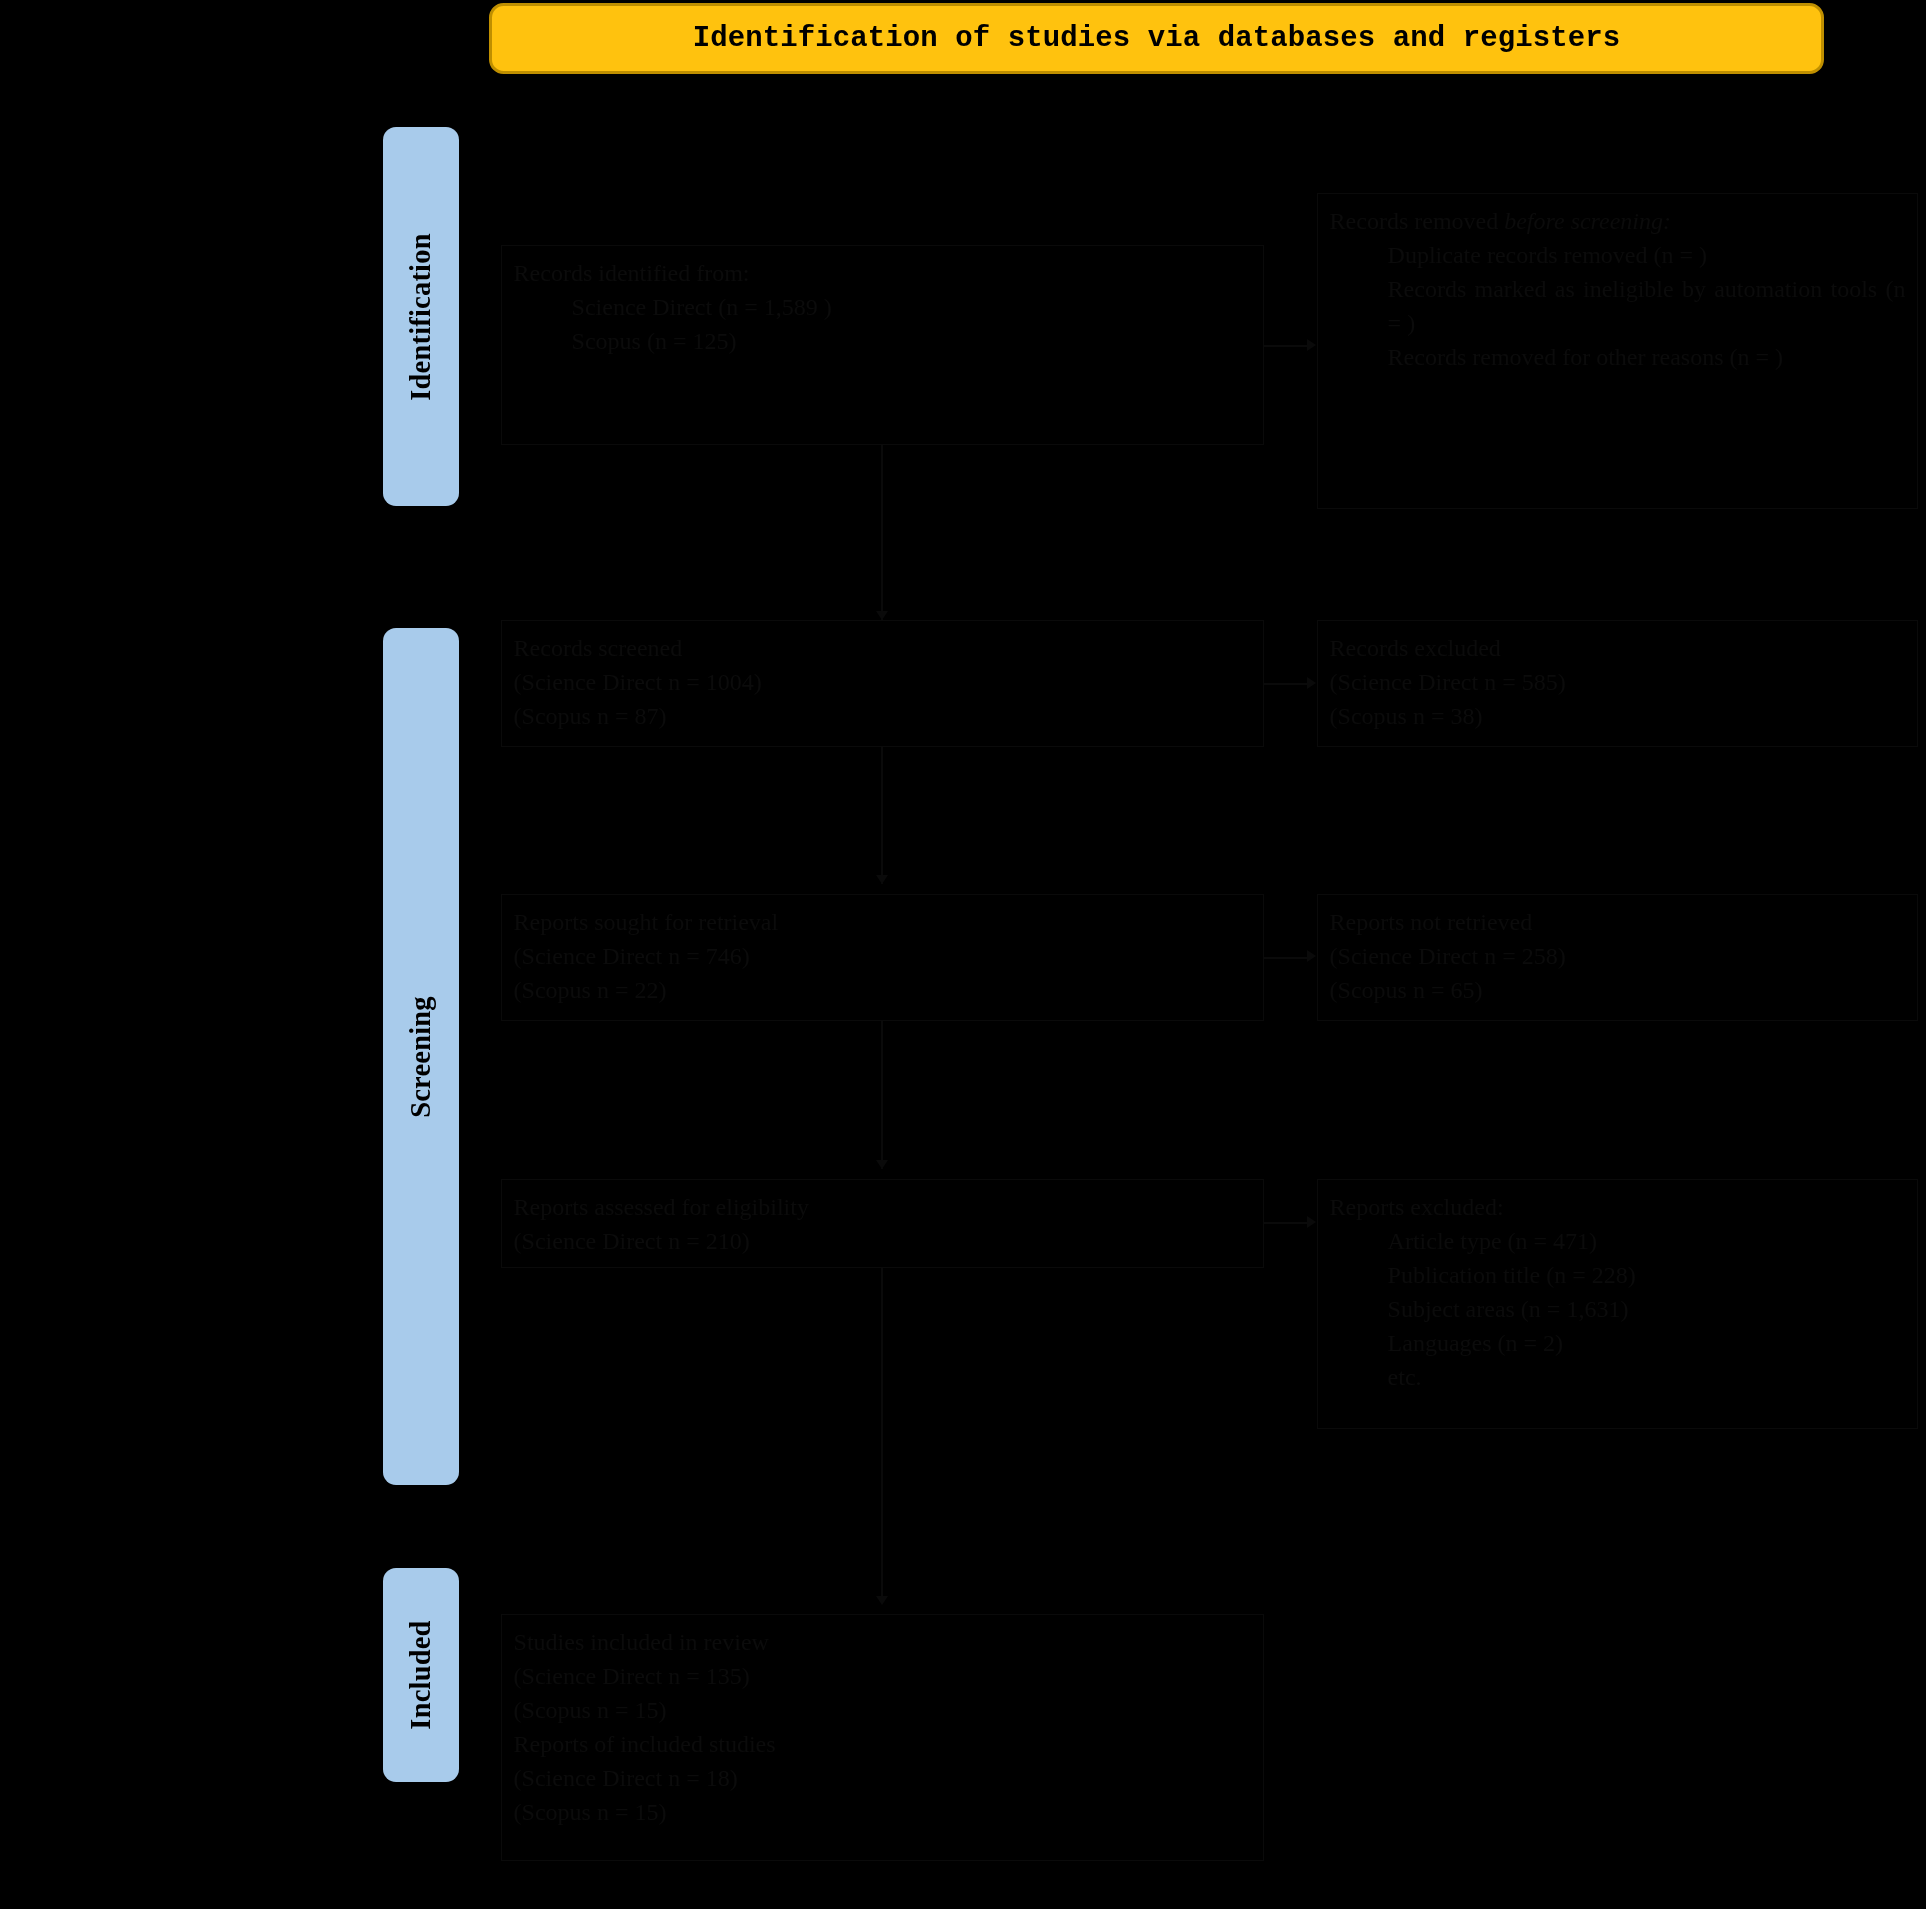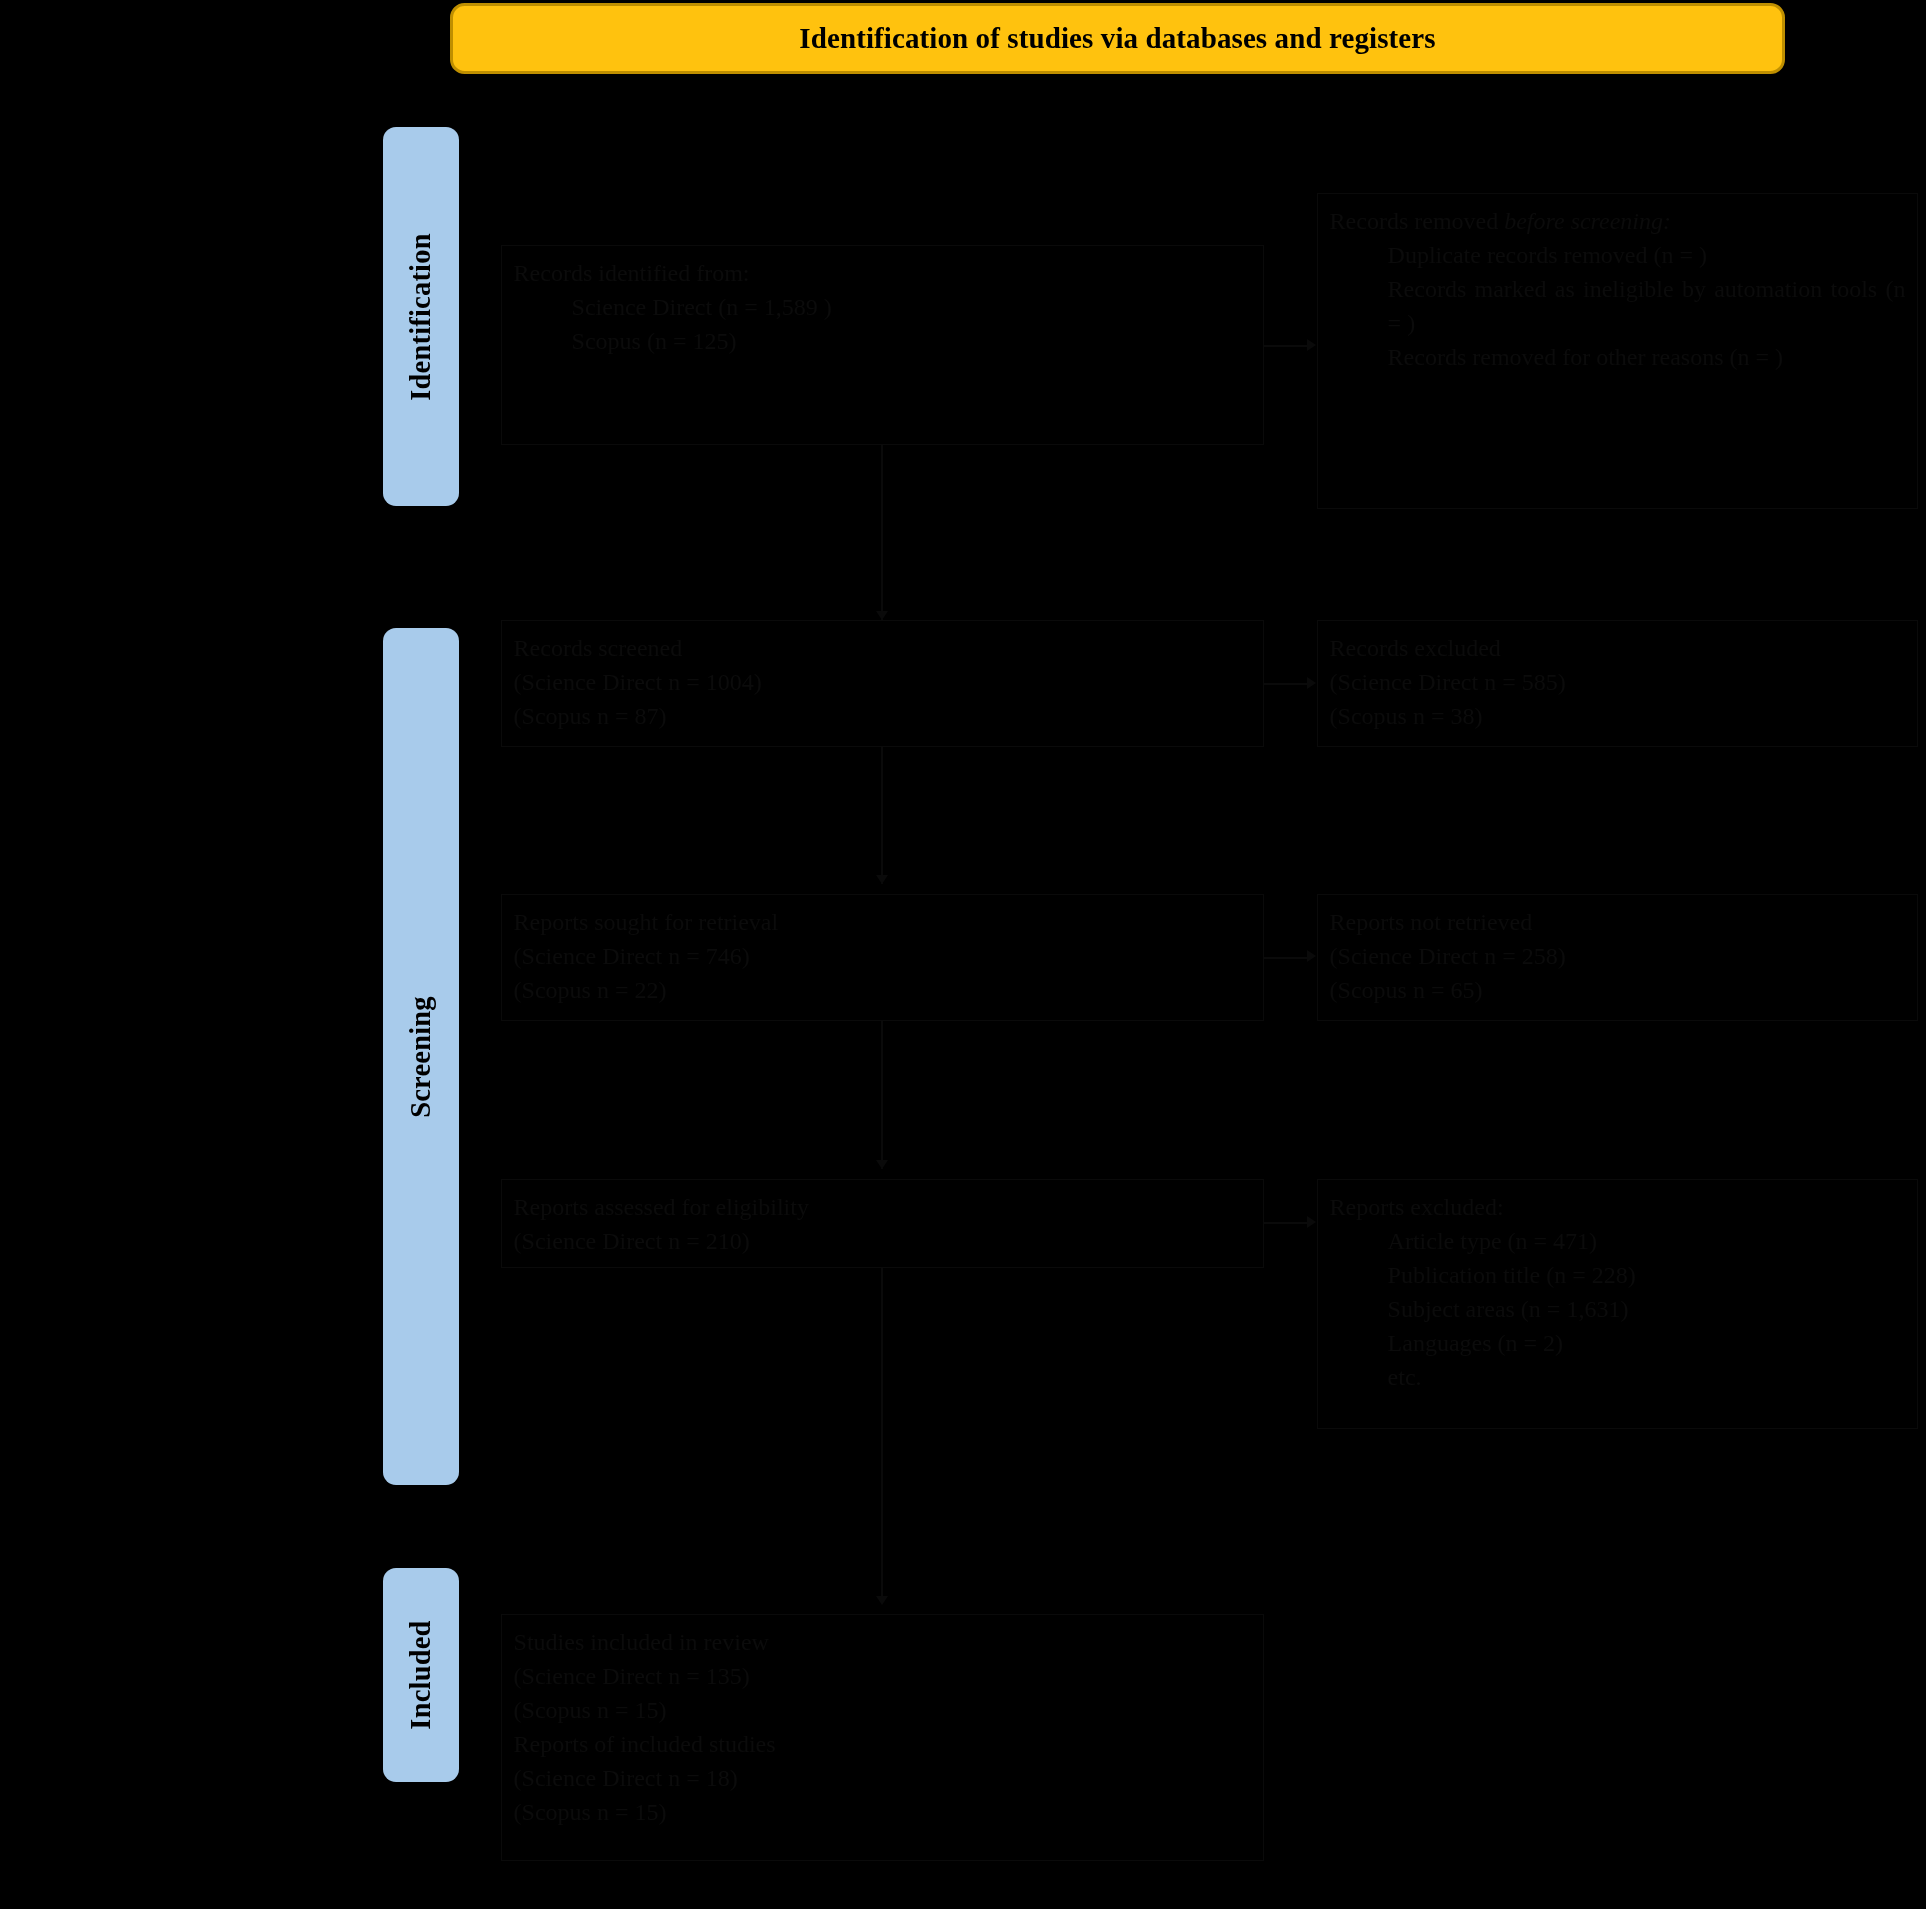--- a/index.html
+++ b/index.html
@@ -12,31 +12,32 @@
     height: 1910px;
     position: relative;
     font-family: "Liberation Serif", "DejaVu Serif", serif;
     color: #000000;
     overflow: hidden;
   }
 
   
   #title-banner {
     position: absolute;
-    left: 450px;
+    left: 489px;
     top: 3.1px;
     width: 1335px;
     height: 71px;
     background: #FFC20E;
     border: 3.5px solid #BF8F00;
     border-radius: 14.6px;
     box-sizing: border-box;
     display: flex;
     align-items: center;
     justify-content: center;
+    font-family: Liberation Mono, monospace;
   }
   #title-banner .title-text {
     font-size: 29px;
     font-weight: bold;
     letter-spacing: 0.1px;
     color: #000000;
     text-align: center;
     white-space: nowrap;
   }
 

